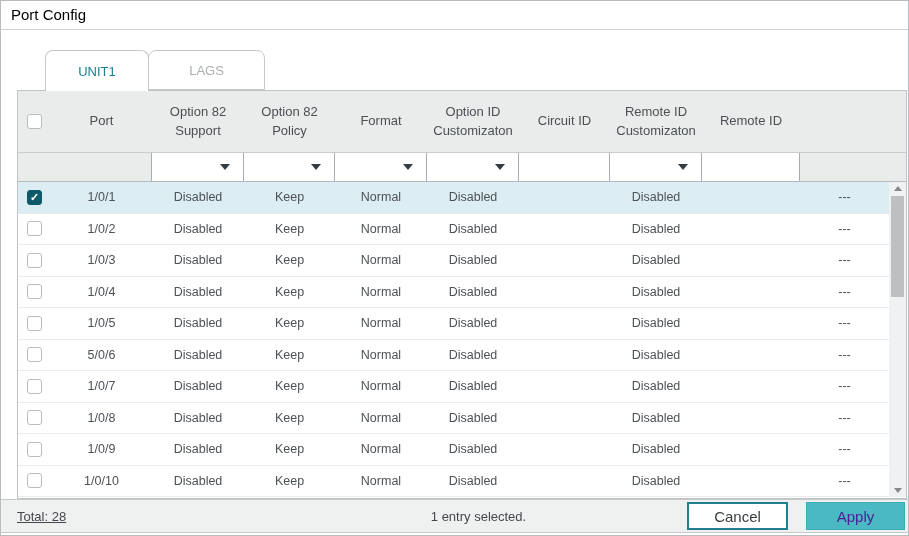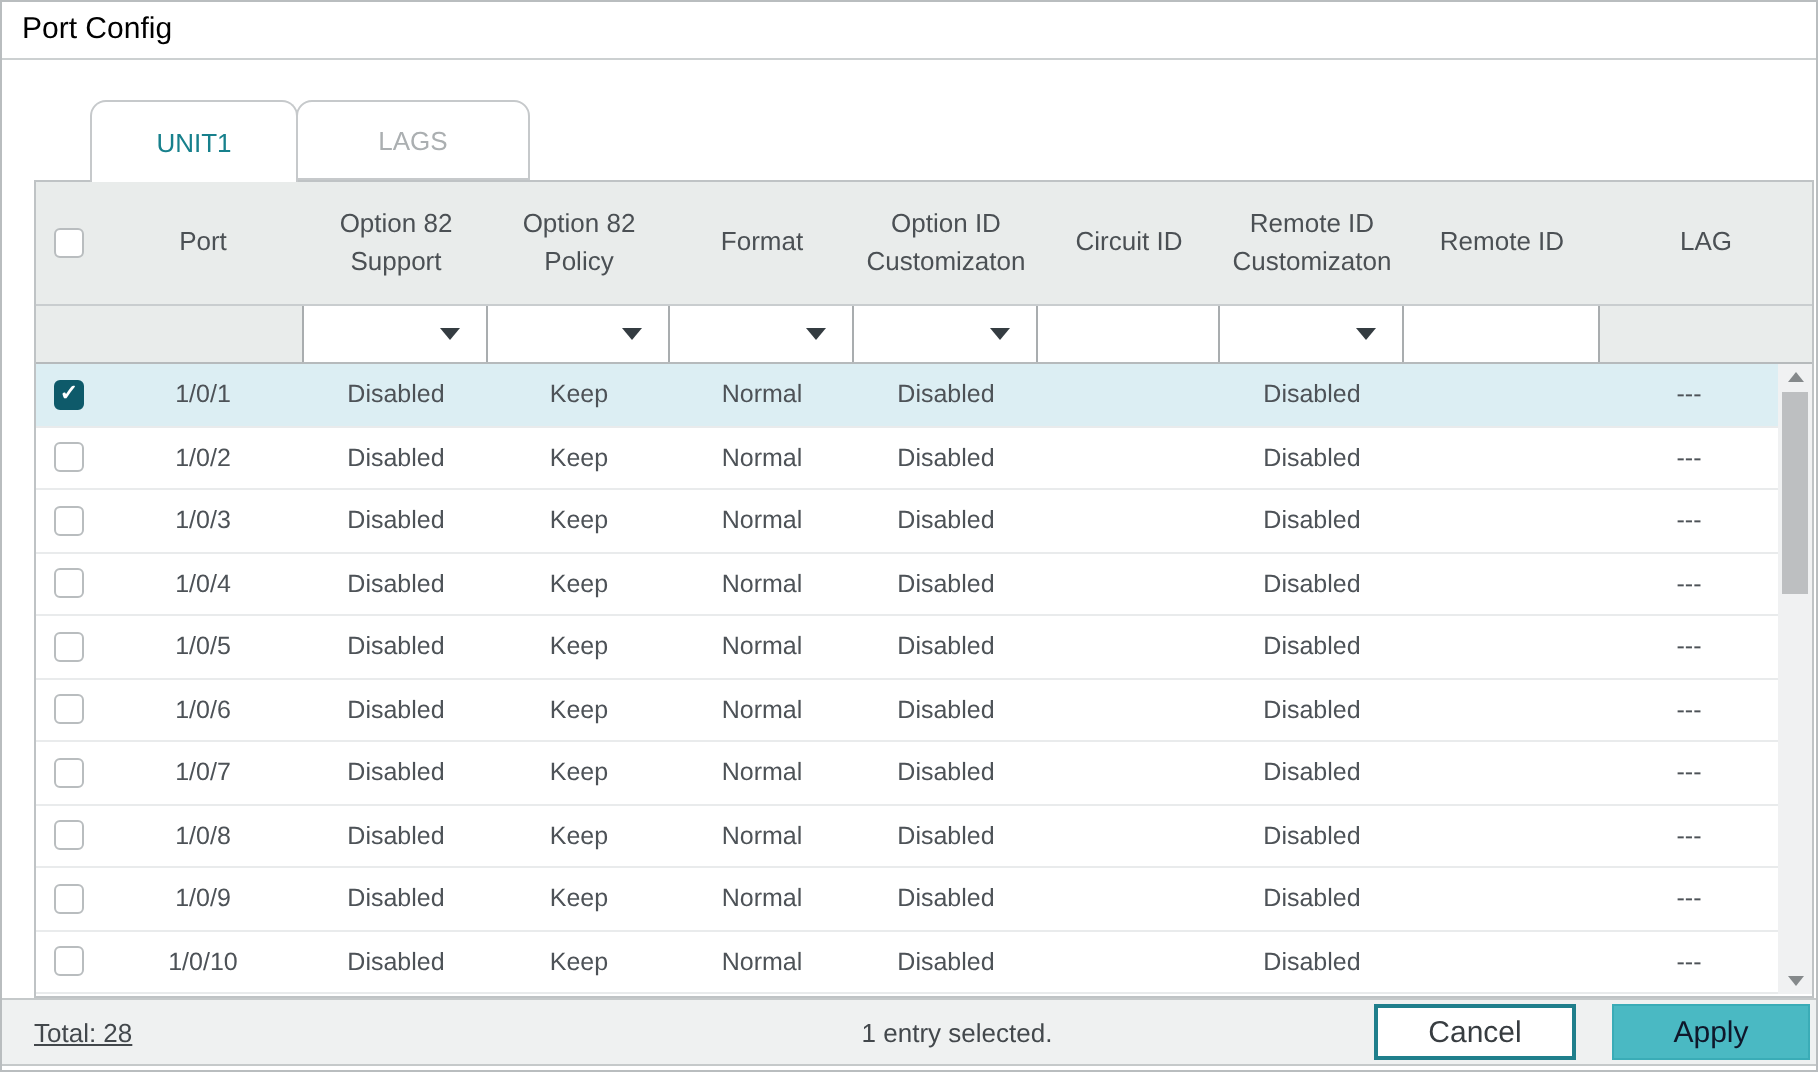--- a/index.html
+++ b/index.html
@@ -70,21 +70,21 @@
   
   .footer{position:absolute; left:0; right:0; top:498px; height:34px; background:var(--footer-bg);
           border-top:1px solid #c5c9ca; border-bottom:1px solid #c5c9ca;}
   .footer-total{position:absolute; left:16px; top:0; height:32px; display:flex;
                 align-items:center; font-size:13px; color:#43484c;text-decoration:underline;}
   .footer-center{position:absolute; left:0; right:0; top:0; height:32px; display:flex;
                  align-items:center; justify-content:center; font-size:13px; color:#43484c;padding-left:48px;}
   .btn{position:absolute; top:2px; height:28px; display:flex; align-items:center;
        justify-content:center; font-size:15px; cursor:pointer; z-index:5;}
   .btn-cancel{right:120px; width:101px; background:#fff; border:2px solid #1f7f8c; color:#383d41;}
-  .btn-apply{right:3px; width:99px; background:var(--apply-bg); border:1px solid #3aacb7; color:#0f172a;}
+  .btn-apply{right:3px; width:99px; background:var(--apply-bg); border:1px solid #3aacb7; color:#4c1d95;}
 </style>
 </head>
 <body>
 
 <div class="page">
   <div class="title">Port Config</div>
   <div class="title-rule"></div>
 
   <div class="tabs">
     <div class="tab active">UNIT1</div>
@@ -97,21 +97,20 @@
         <span class="checkbox"></span>
       </div>
       <div class="hcell w-port">Port</div>
       <div class="hcell w-92">Option 82 Support</div>
       <div class="hcell w-91">Option 82 Policy</div>
       <div class="hcell w-92">Format</div>
       <div class="hcell w-92">Option ID Customizaton</div>
       <div class="hcell w-91">Circuit ID</div>
       <div class="hcell w-92">Remote ID Customizaton</div>
       <div class="hcell w-98">Remote ID</div>
-      <div class="hcell w-laghead">LAG</div>
     </div>
 
     <div class="filter-row">
       <div class="fcell gray merge w-merge"></div>
       <div class="fcell white w-92">
         <span class="dd-arrow"></span>
       </div>
       <div class="fcell white w-91">
         <span class="dd-arrow"></span>
       </div>
@@ -202,21 +201,21 @@
     <div class="cell w-92">Disabled</div>
     <div class="cell w-91"></div>
     <div class="cell w-92">Disabled</div>
     <div class="cell w-98"></div>
     <div class="cell w-lag">---</div>
   </div>
           <div class="trow">
     <div class="cell w-check">
       <span class="checkbox"></span>
     </div>
-    <div class="cell w-port">1/0/6</div>
+    <div class="cell w-port">5/0/6</div>
     <div class="cell w-92">Disabled</div>
     <div class="cell w-91">Keep</div>
     <div class="cell w-92">Normal</div>
     <div class="cell w-92">Disabled</div>
     <div class="cell w-91"></div>
     <div class="cell w-92">Disabled</div>
     <div class="cell w-98"></div>
     <div class="cell w-lag">---</div>
   </div>
           <div class="trow">

